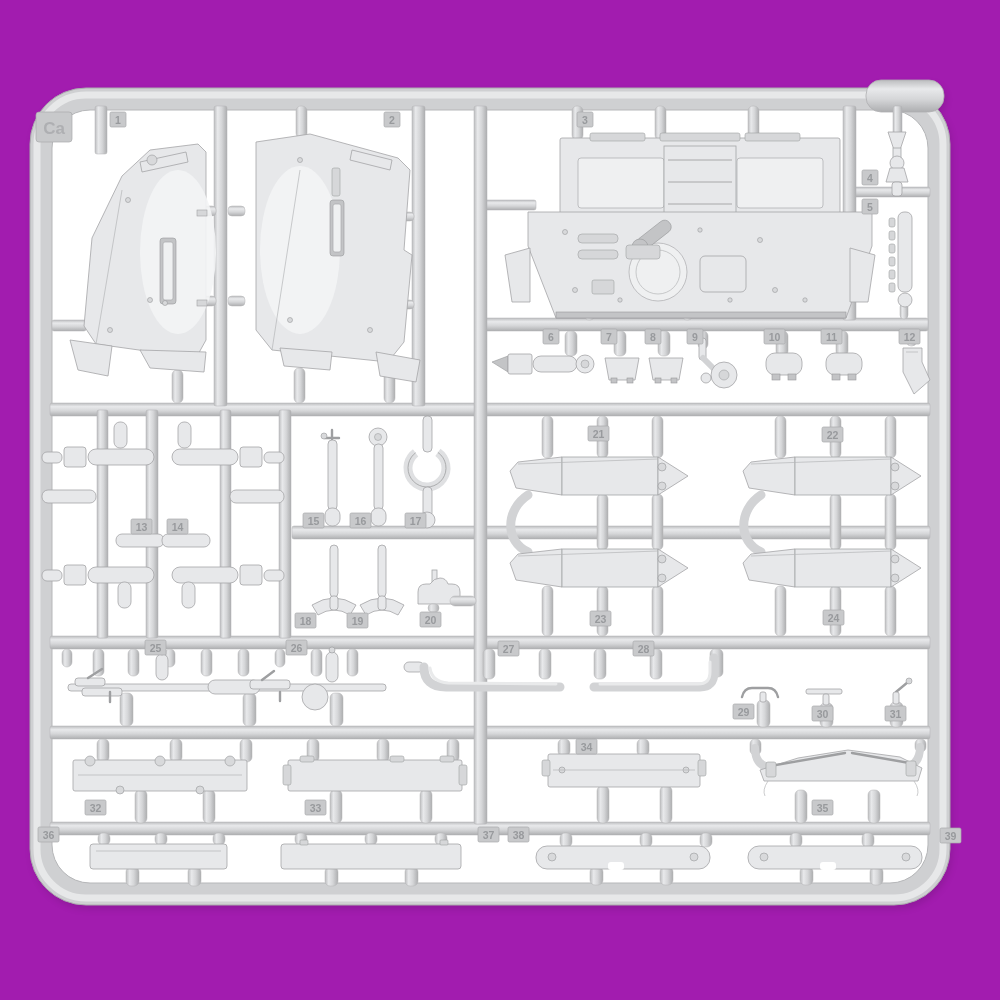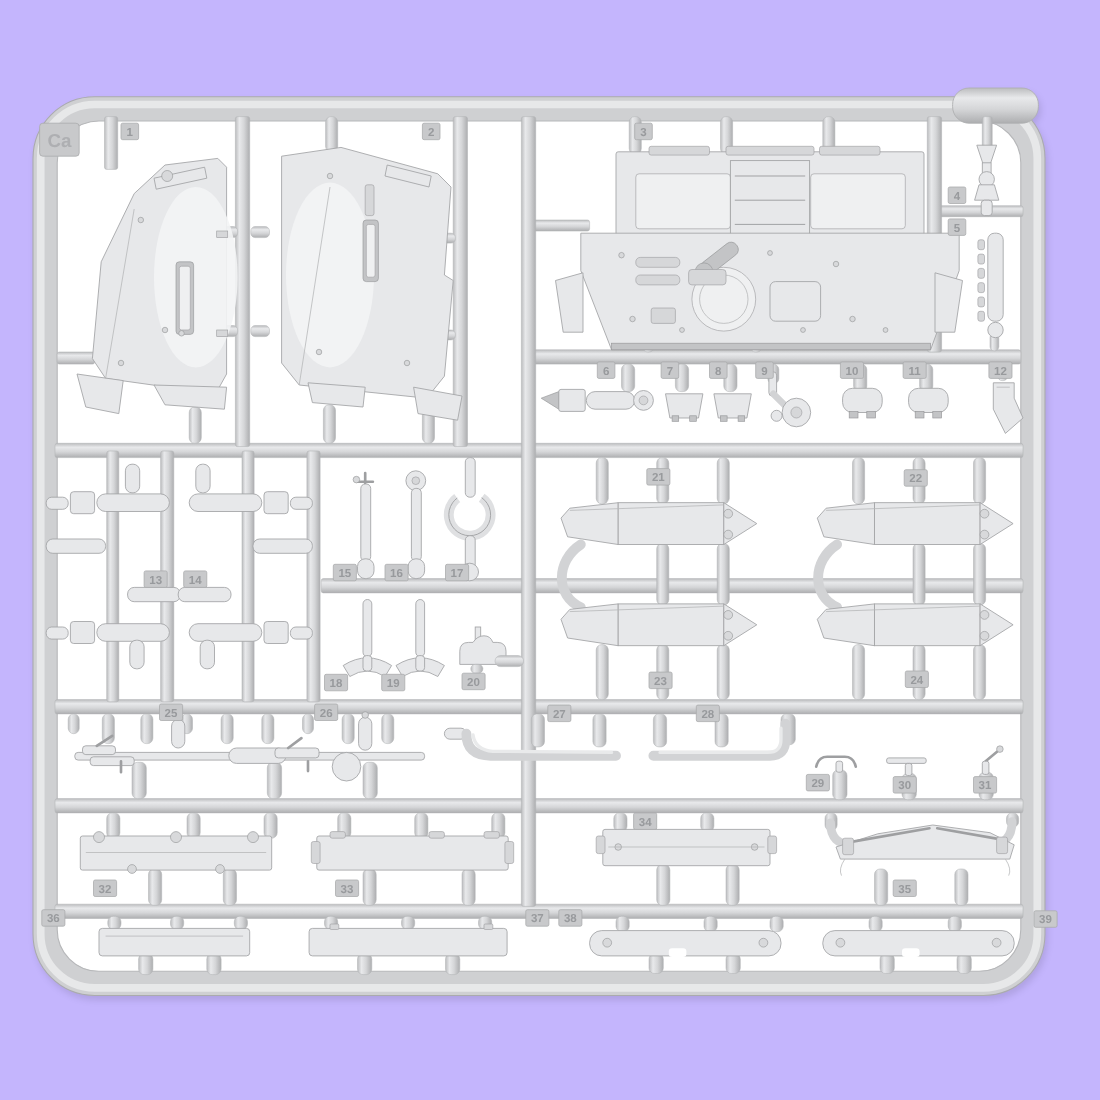--- a/index.html
+++ b/index.html
@@ -1,16 +1,16 @@
 <!DOCTYPE html>
 <html><head>
 <meta charset="utf-8">
 <style>
   html,body{margin:0;padding:0;background:#ffffff;}
-  .stage{position:relative;width:1000px;height:1000px;background:#c4b5fd;overflow:hidden;}
+  .stage{position:relative;width:1000px;height:1000px;background:#a21caf;overflow:hidden;}
   svg{display:block;}
   
   .rH{fill:url(#gH);stroke:#b2b3b5;stroke-width:0.5;}
   .rV{fill:url(#gV);stroke:#b2b3b5;stroke-width:0.5;}
   .gate{fill:url(#gV);stroke:#b4b5b7;stroke-width:0.5;}
   .gateH{fill:url(#gH);stroke:#b4b5b7;stroke-width:0.5;}
   
   .part{fill:#e7e8ea;stroke:#a4a5a7;stroke-width:0.8;}
   .partL{fill:#eff0f1;stroke:#aaabad;stroke-width:0.7;}
   .dk{fill:#c3c4c6;stroke:#97989a;stroke-width:0.6;}

